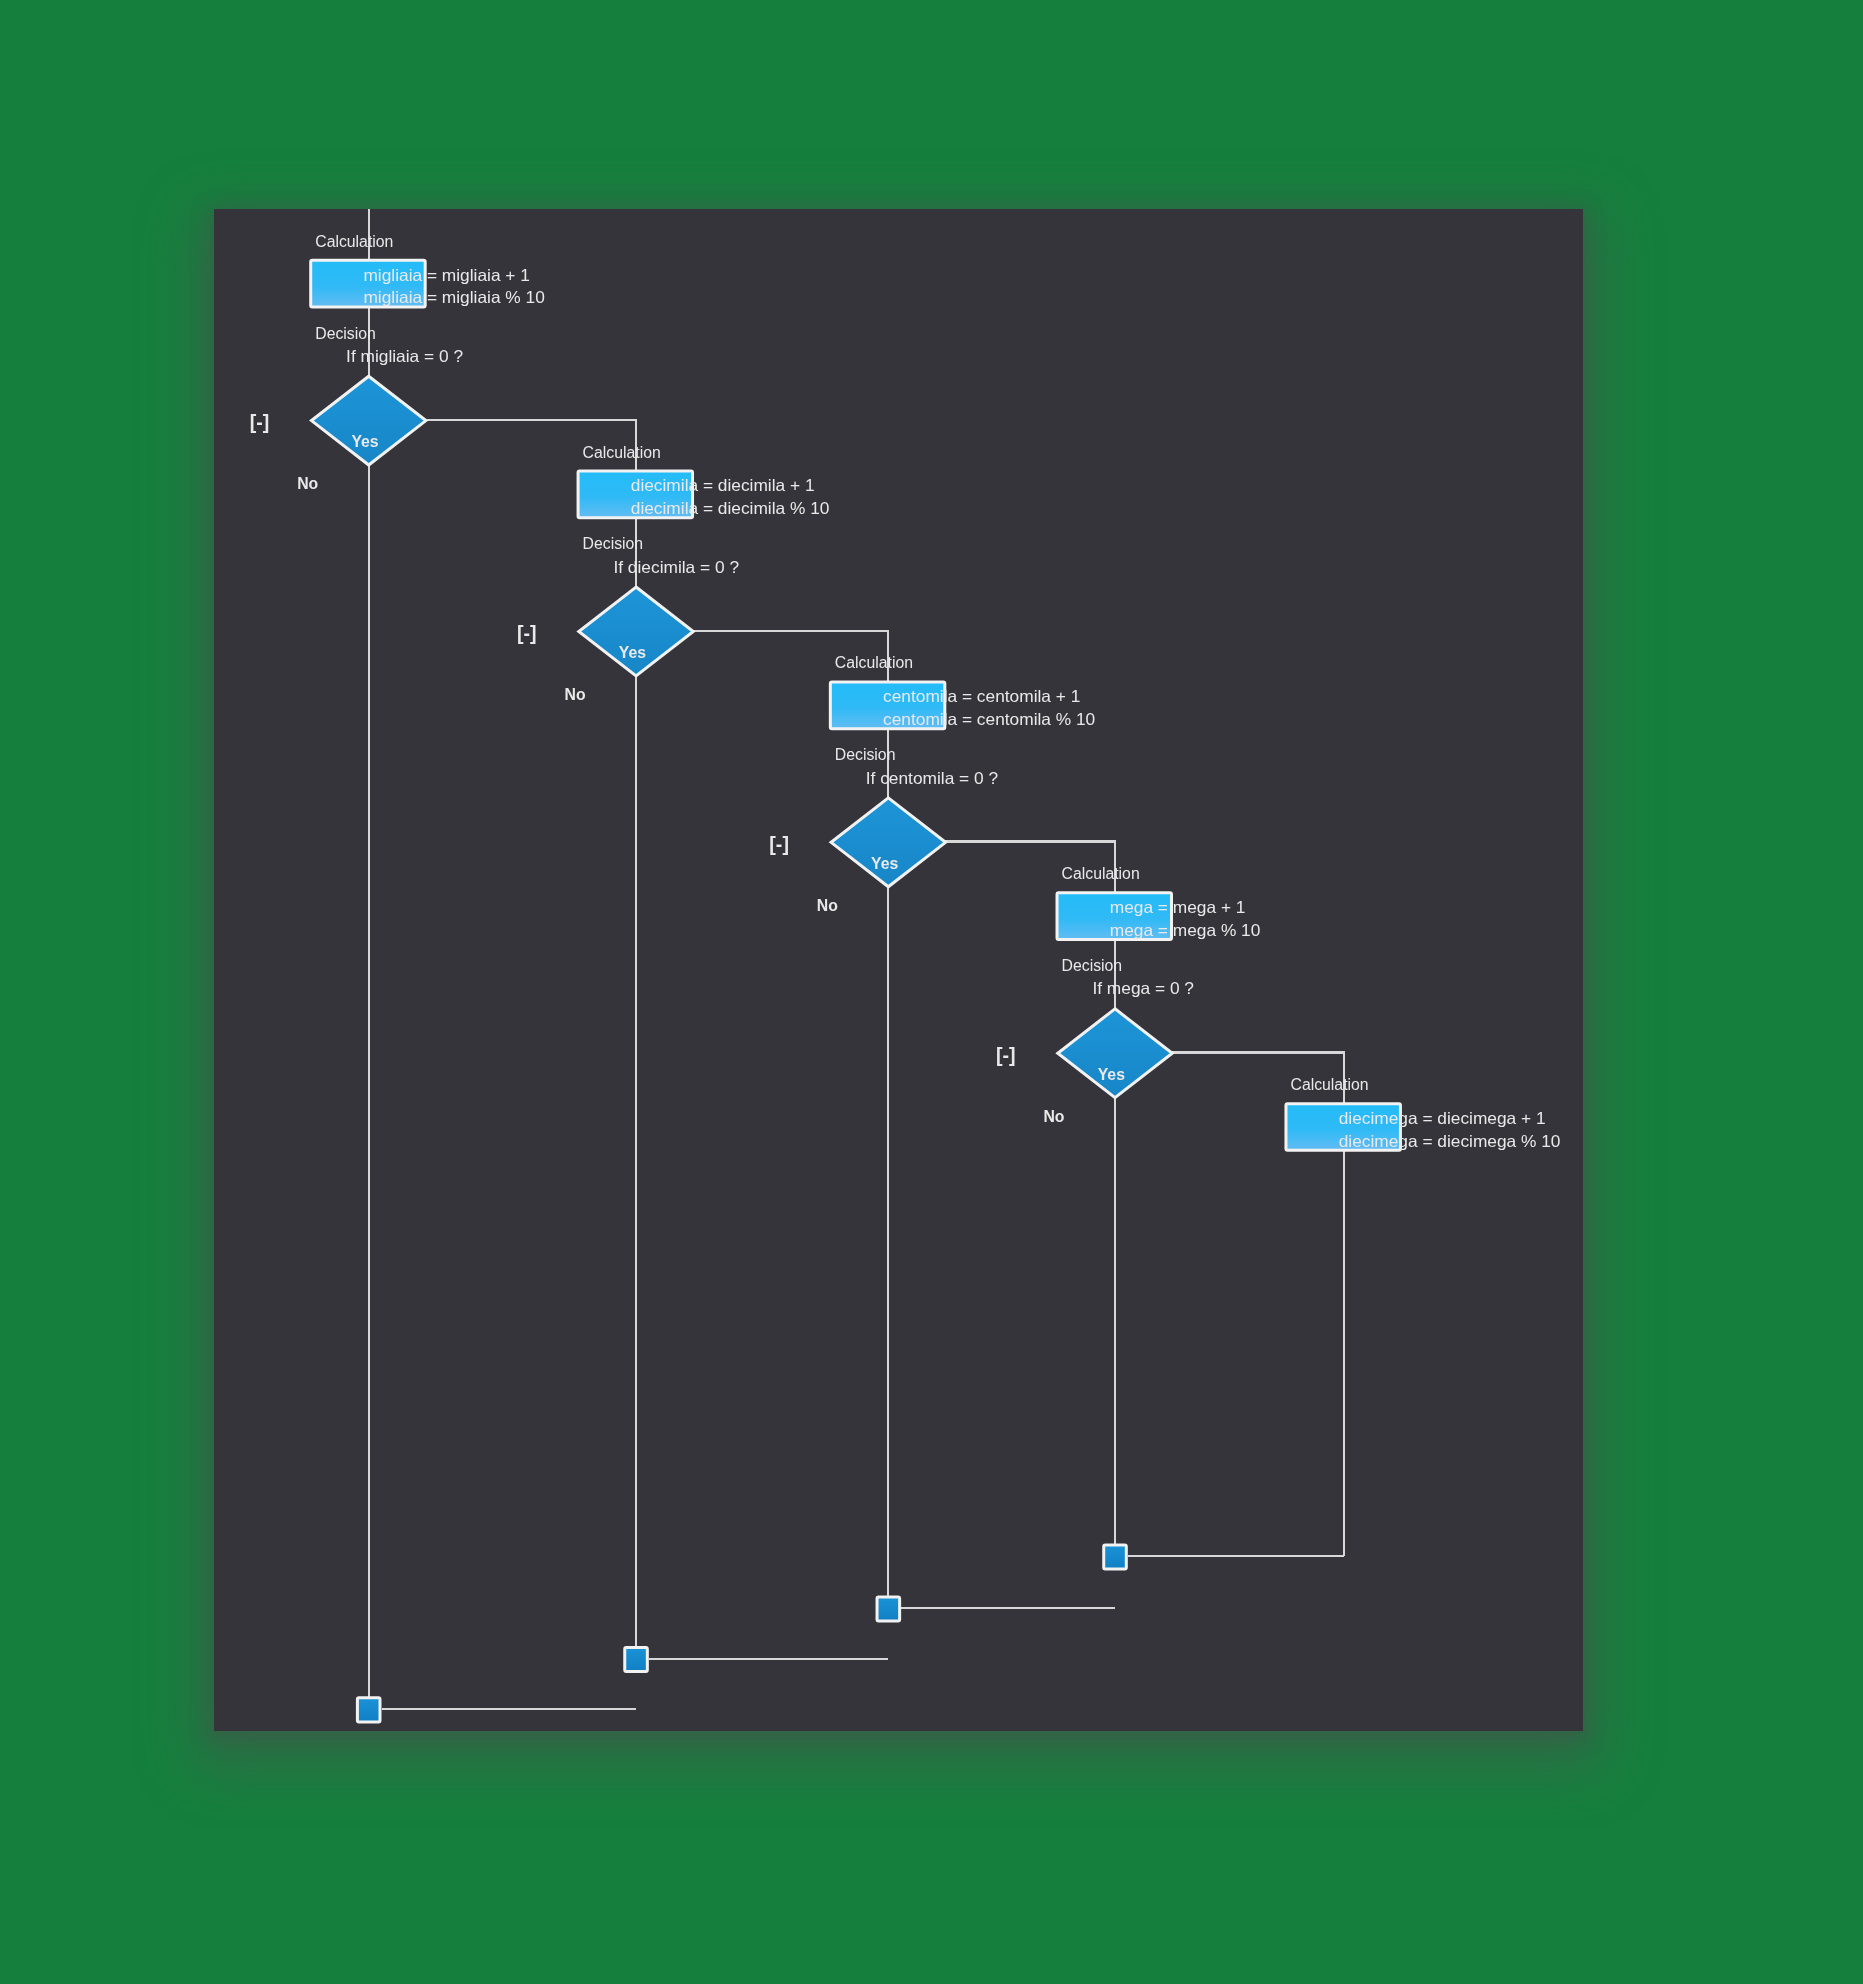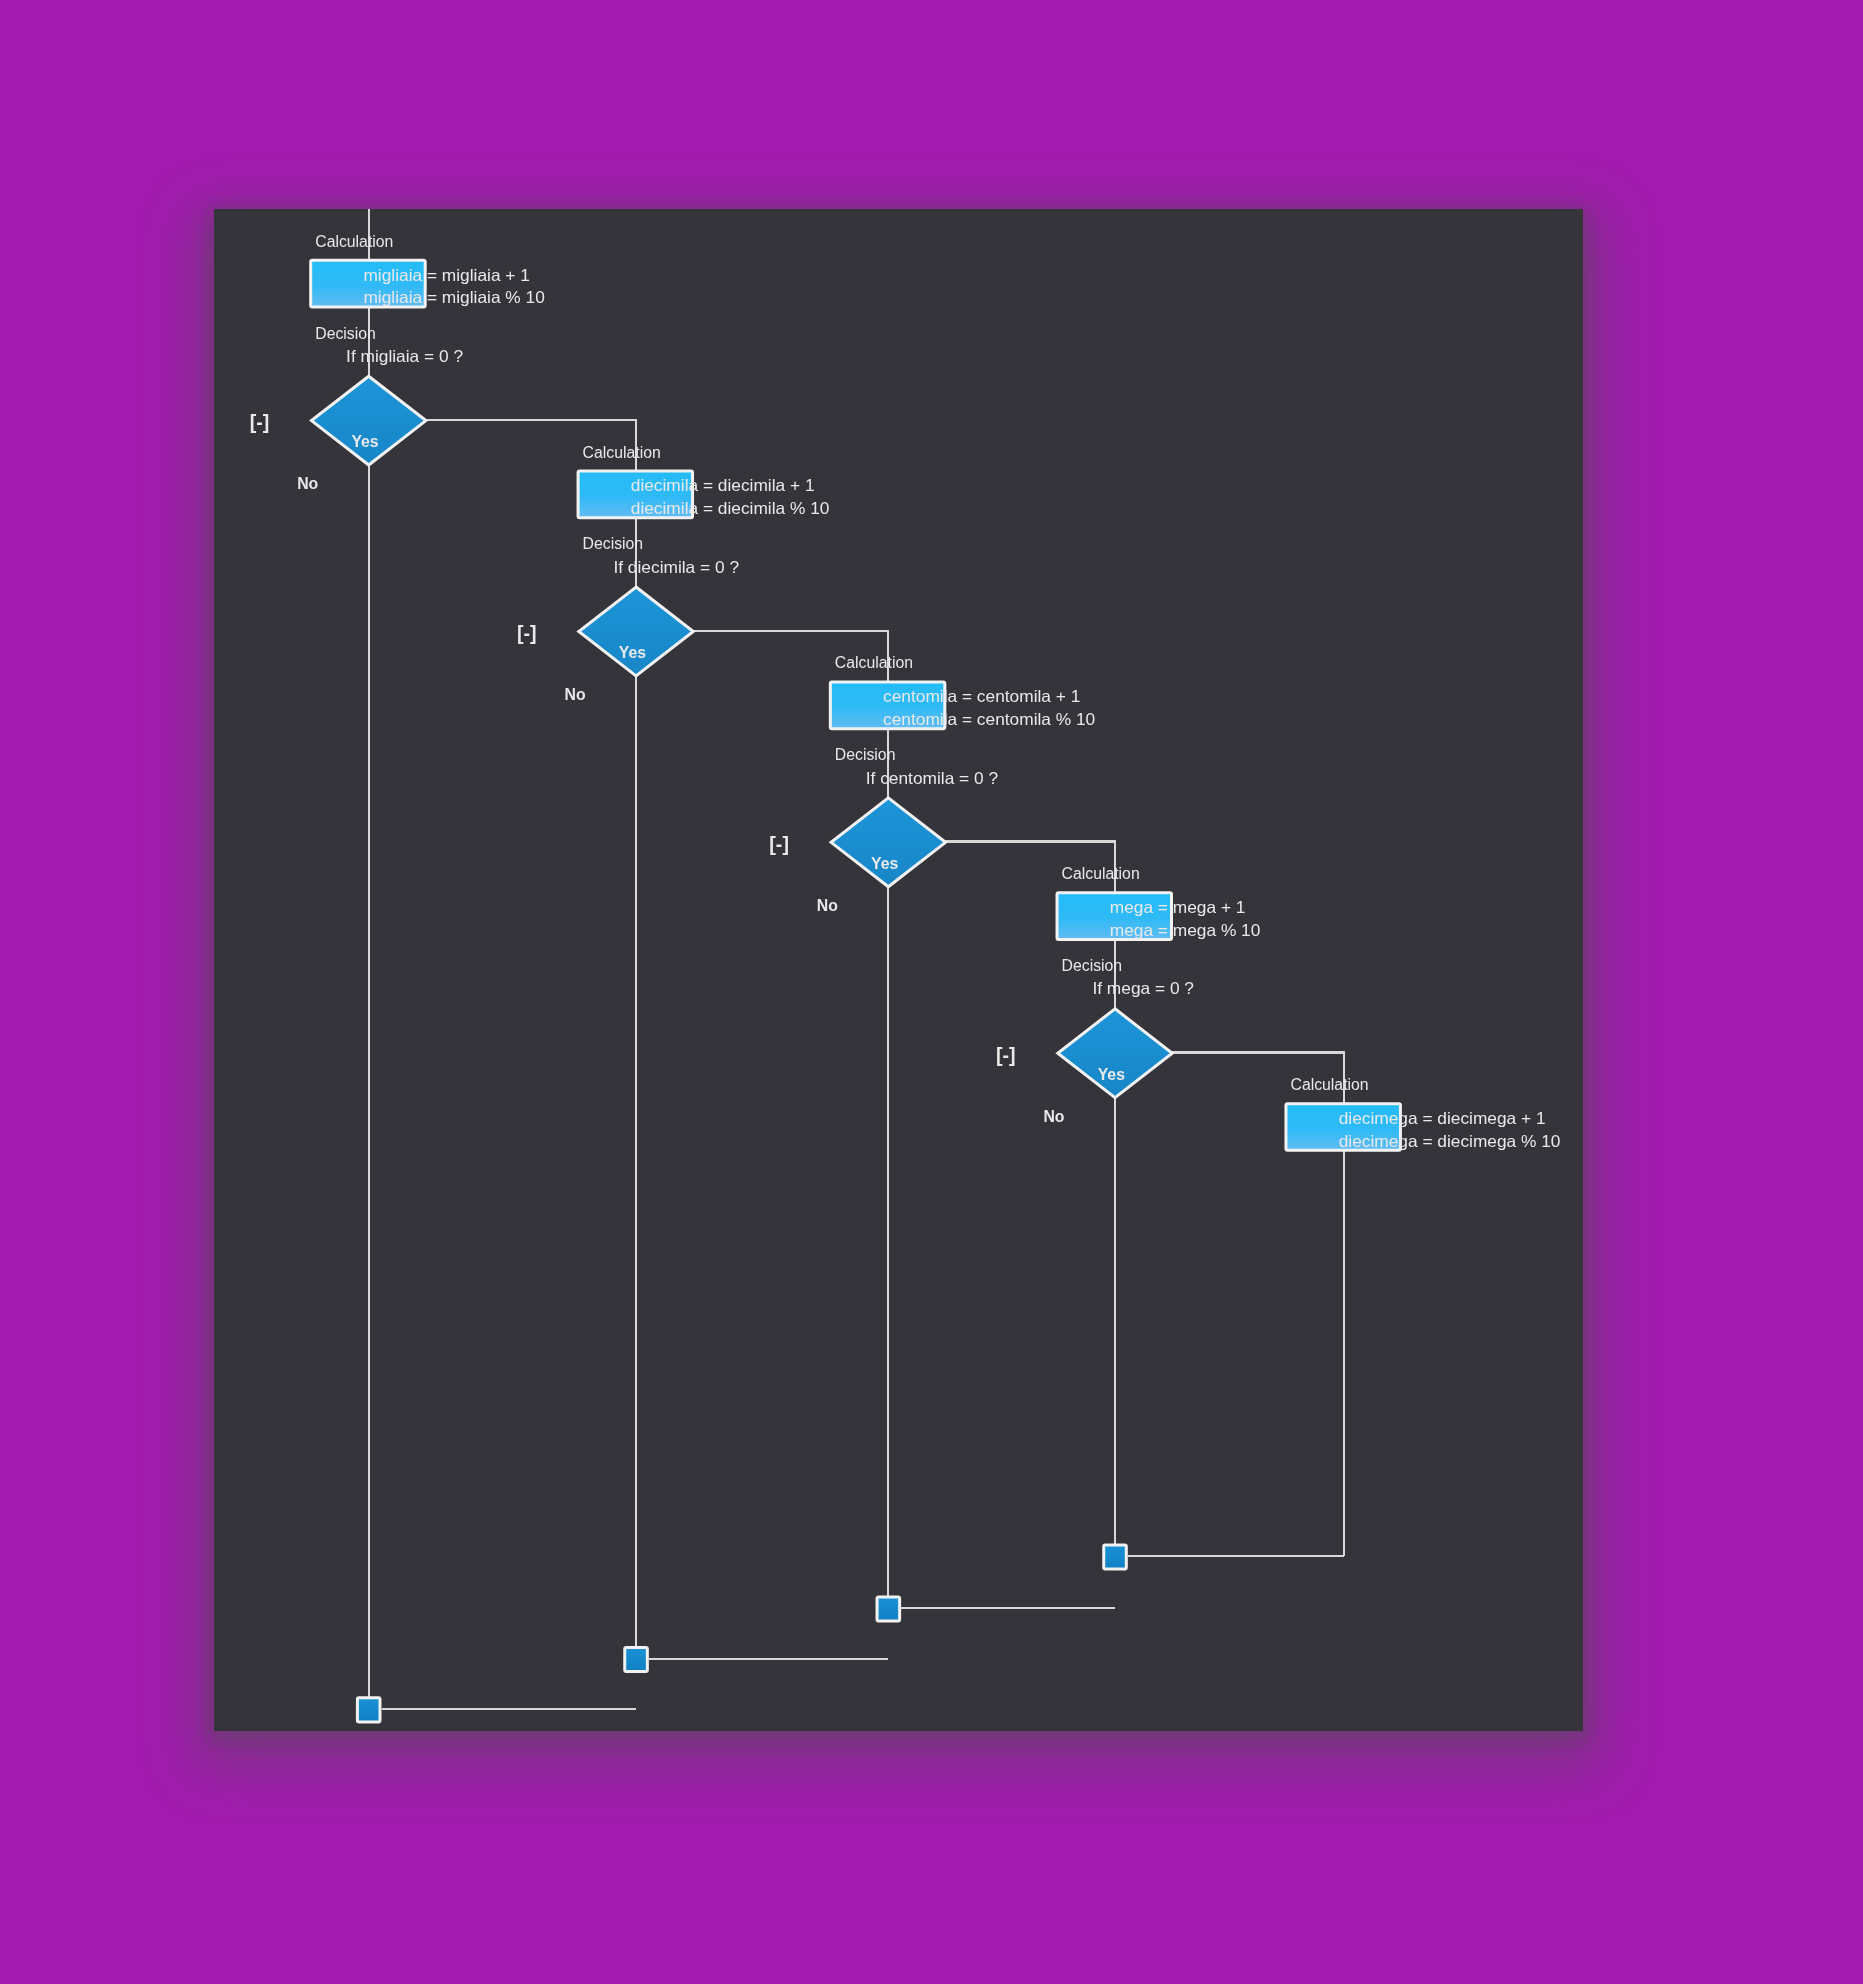--- a/index.html
+++ b/index.html
@@ -10,21 +10,21 @@
     width: 1864px;
     height: 1985px;
     overflow: hidden;
     font-family: "Liberation Sans", sans-serif;
   }
 
   #page {
     position: relative;
     width: 1864px;
     height: 1985px;
-    background: #a21caf;
+    background: #15803d;
   }
 
   
   #canvas-shadow {
     position: absolute;
     left: 214px;
     top: 209px;
     width: 1369px;
     height: 1522px;
     box-shadow: 0 19.6px 53px 19.6px rgba(80,80,84,0.42),

